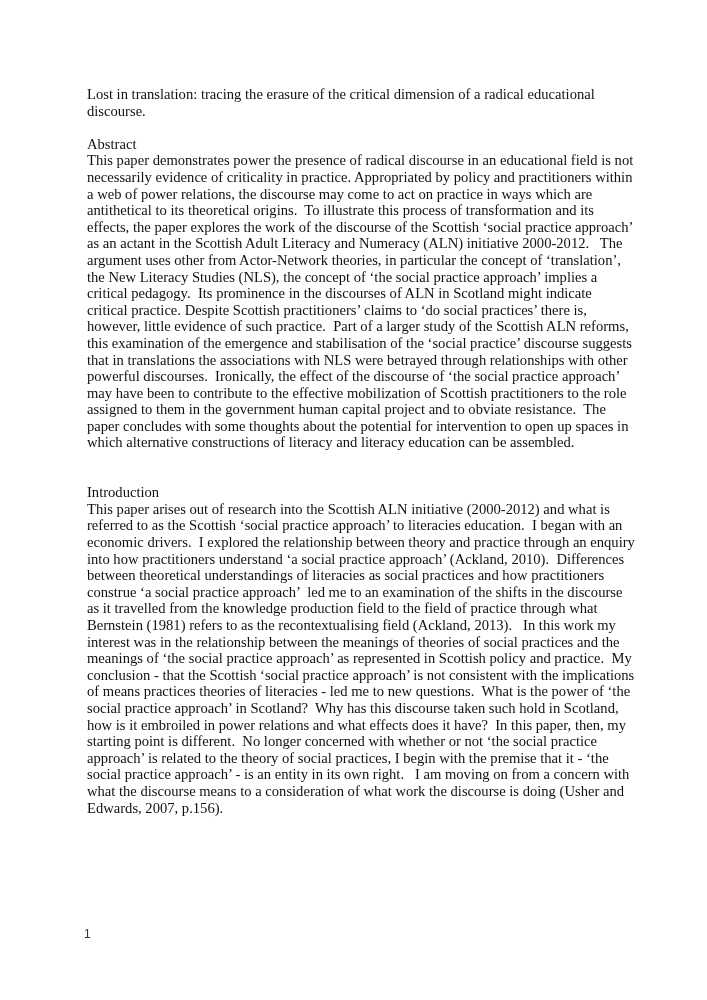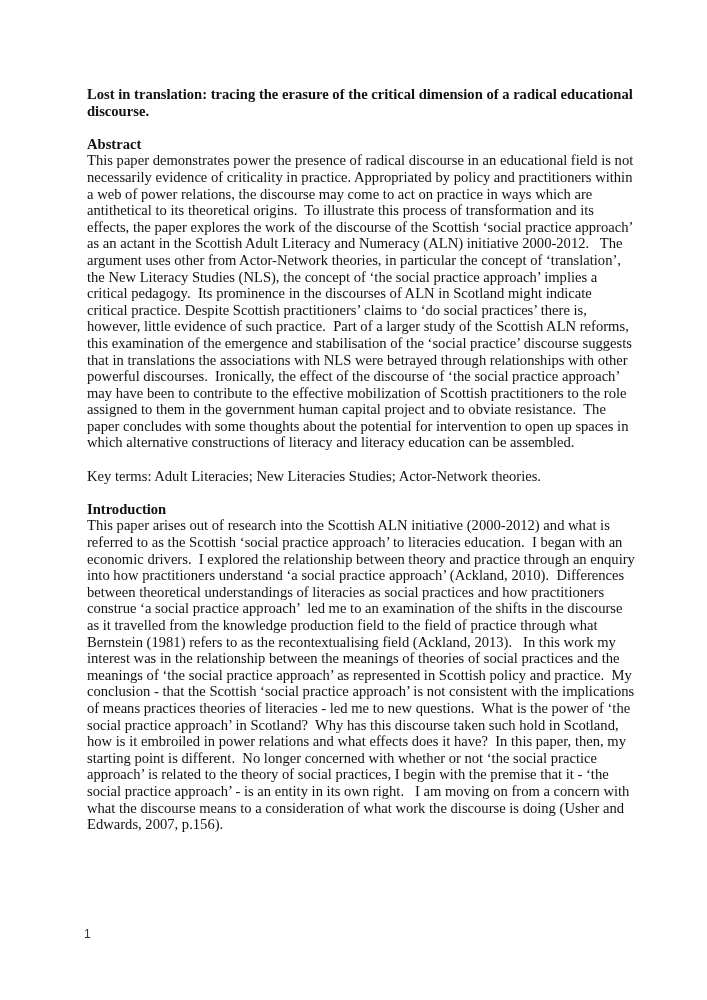--- a/index.html
+++ b/index.html
@@ -6,21 +6,21 @@
   body { width: 707px; height: 1000px; position: relative; overflow: hidden; }
   .page {
     position: absolute; left: 0; top: 0; width: 707px; height: 1000px; background: #fff;
   }
   .content {
     position: absolute; left: 87px; top: 86px; width: 540px;
     font-family: "Liberation Serif", "DejaVu Serif", serif;
     font-size: 14.6px; line-height: 16.6px; color: #111;
   }
   .line { white-space: pre; display: block; height: 16.6px; }
-  .bold { font-weight: bold; }
+  .bold { font-weight: normal; }
   .gap { height: 16.6px; }
   .pagenum {
     position: absolute; left: 84px; top: 927px;
     font-family: "Liberation Sans", "DejaVu Sans", sans-serif; font-size: 12px; color: #333;
   }
 </style>
 </head>
 <body>
 
 <div class="page">
@@ -47,21 +47,20 @@
           <span class="line">this examination of the emergence and stabilisation of the ‘social practice’ discourse suggests</span>
           <span class="line">that in translations the associations with NLS were betrayed through relationships with other</span>
           <span class="line">powerful discourses.  Ironically, the effect of the discourse of ‘the social practice approach’</span>
           <span class="line">may have been to contribute to the effective mobilization of Scottish practitioners to the role</span>
           <span class="line">assigned to them in the government human capital project and to obviate resistance.  The</span>
           <span class="line">paper concludes with some thoughts about the potential for intervention to open up spaces in</span>
           <span class="line">which alternative constructions of literacy and literacy education can be assembled.</span>
         </div>
     </div>
     <div class="gap"></div>
-    <span class="line">Key terms: Adult Literacies; New Literacies Studies; Actor-Network theories.</span>
     <div class="gap"></div>
     <div>
       <span class="line bold">Introduction</span>
       <div id="intro-lines">
           <span class="line">This paper arises out of research into the Scottish ALN initiative (2000-2012) and what is</span>
           <span class="line">referred to as the Scottish ‘social practice approach’ to literacies education.  I began with an</span>
           <span class="line">economic drivers.  I explored the relationship between theory and practice through an enquiry</span>
           <span class="line">into how practitioners understand ‘a social practice approach’ (Ackland, 2010).  Differences</span>
           <span class="line">between theoretical understandings of literacies as social practices and how practitioners</span>
           <span class="line">construe ‘a social practice approach’  led me to an examination of the shifts in the discourse</span>

